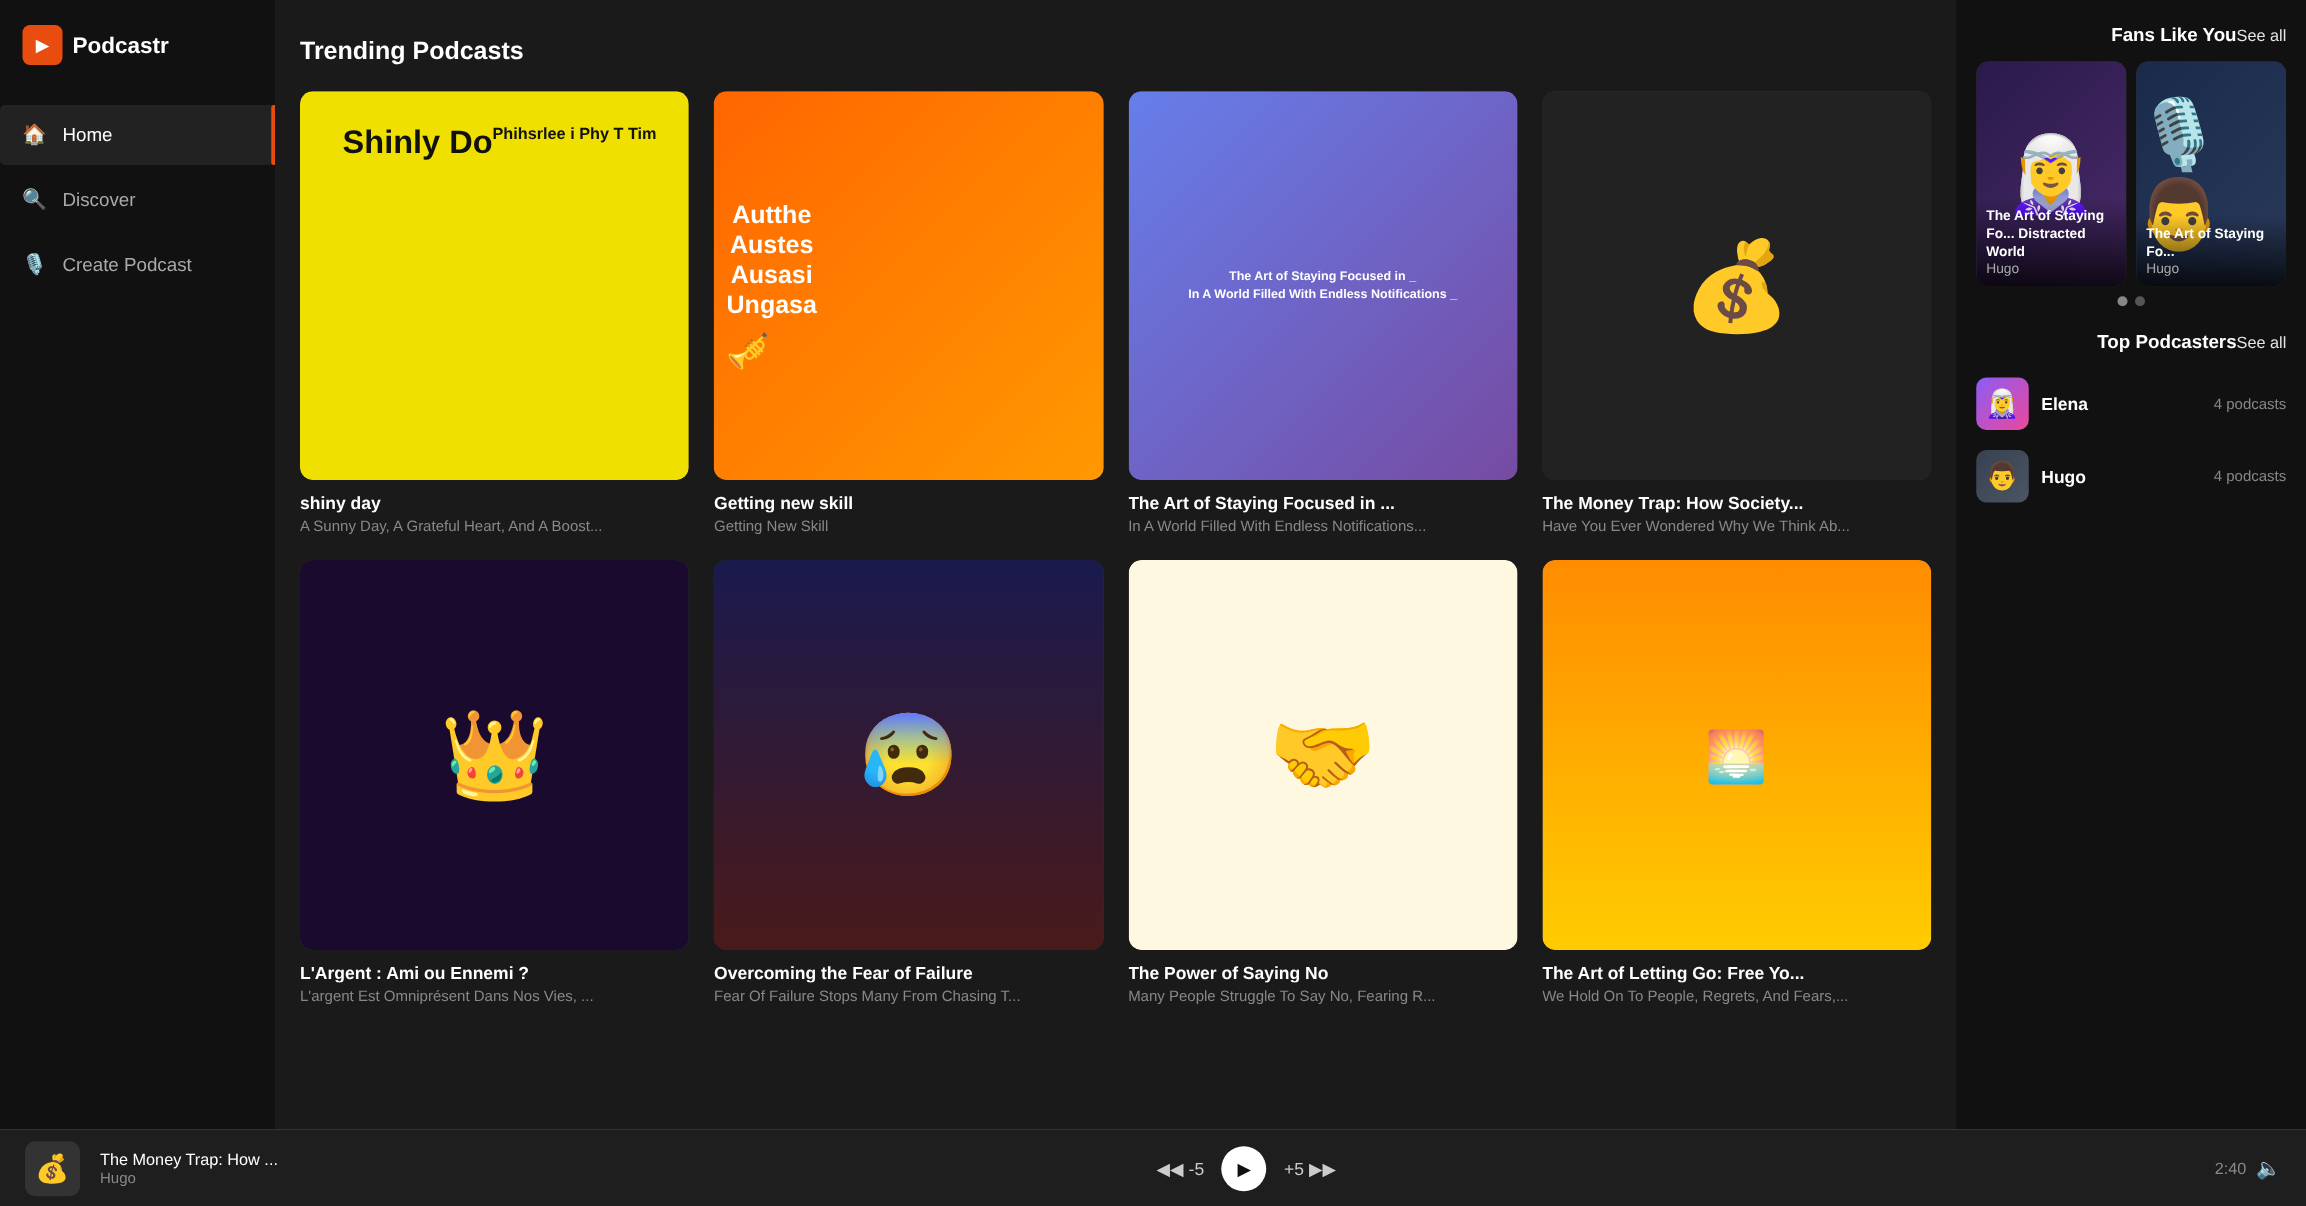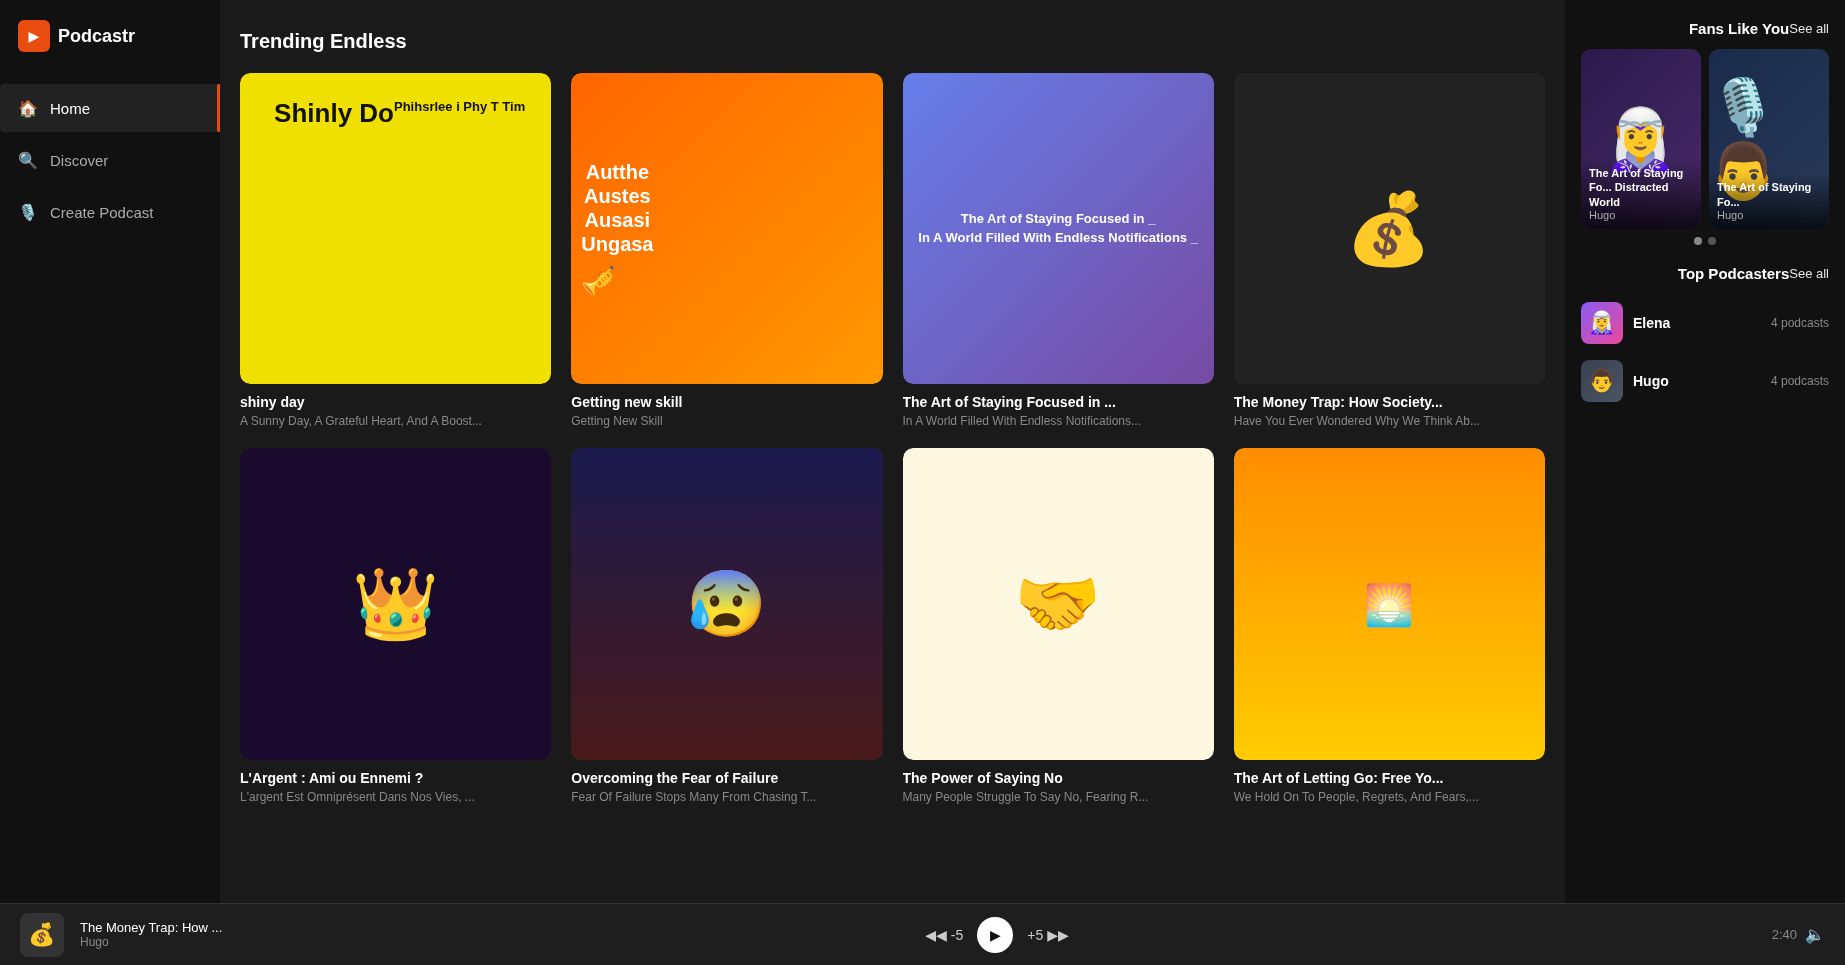--- a/index.html
+++ b/index.html
@@ -336,21 +336,21 @@
       display: flex; flex-direction: column; align-items: center; justify-content: center; padding: 10px;
       text-align: center;
     }
     .letting-text { font-size: 14px; font-weight: 700; color: #fff; }
 
     .thumb-focused {
       background: linear-gradient(135deg, #667eea, #764ba2);
       display: flex; flex-direction: column; align-items: center; justify-content: center; padding: 12px;
       text-align: center;
     }
-    .focused-text { font-size: 13px; font-weight: 700; color: #fff; line-height: 1.4; }
+    .focused-text { font-size: 10px; font-weight: 700; color: #fff; line-height: 1.4; }
 
     .thumb-fear {
       background: linear-gradient(180deg, #1a1a4e, #4a1a1a);
       display: flex; align-items: center; justify-content: center;
     }
     .fear-emoji { font-size: 65px; }
 
     
     .fan-card-anime {
       background: linear-gradient(135deg, #2a1a4a, #4a2a6a);
@@ -392,21 +392,21 @@
     <span class="nav-icon">🔍</span>
     <span>Discover</span>
   </div>
   <div class="nav-item">
     <span class="nav-icon">🎙️</span>
     <span>Create Podcast</span>
   </div>
 </div>
 
 <div class="main-content">
-  <h2 class="section-title">Trending Endless</h2>
+  <h2 class="section-title">Trending Podcasts</h2>
 
   <div class="podcast-grid">
 
     <div class="podcast-card">
       <div class="podcast-thumb">
         <div class="podcast-thumb-inner thumb-shiny">
           <div class="thumb-shiny-text1">Shinly Do</div>
           <div class="thumb-shiny-text2">Phihsrlee i Phy T Tim</div>
         </div>
       </div>

